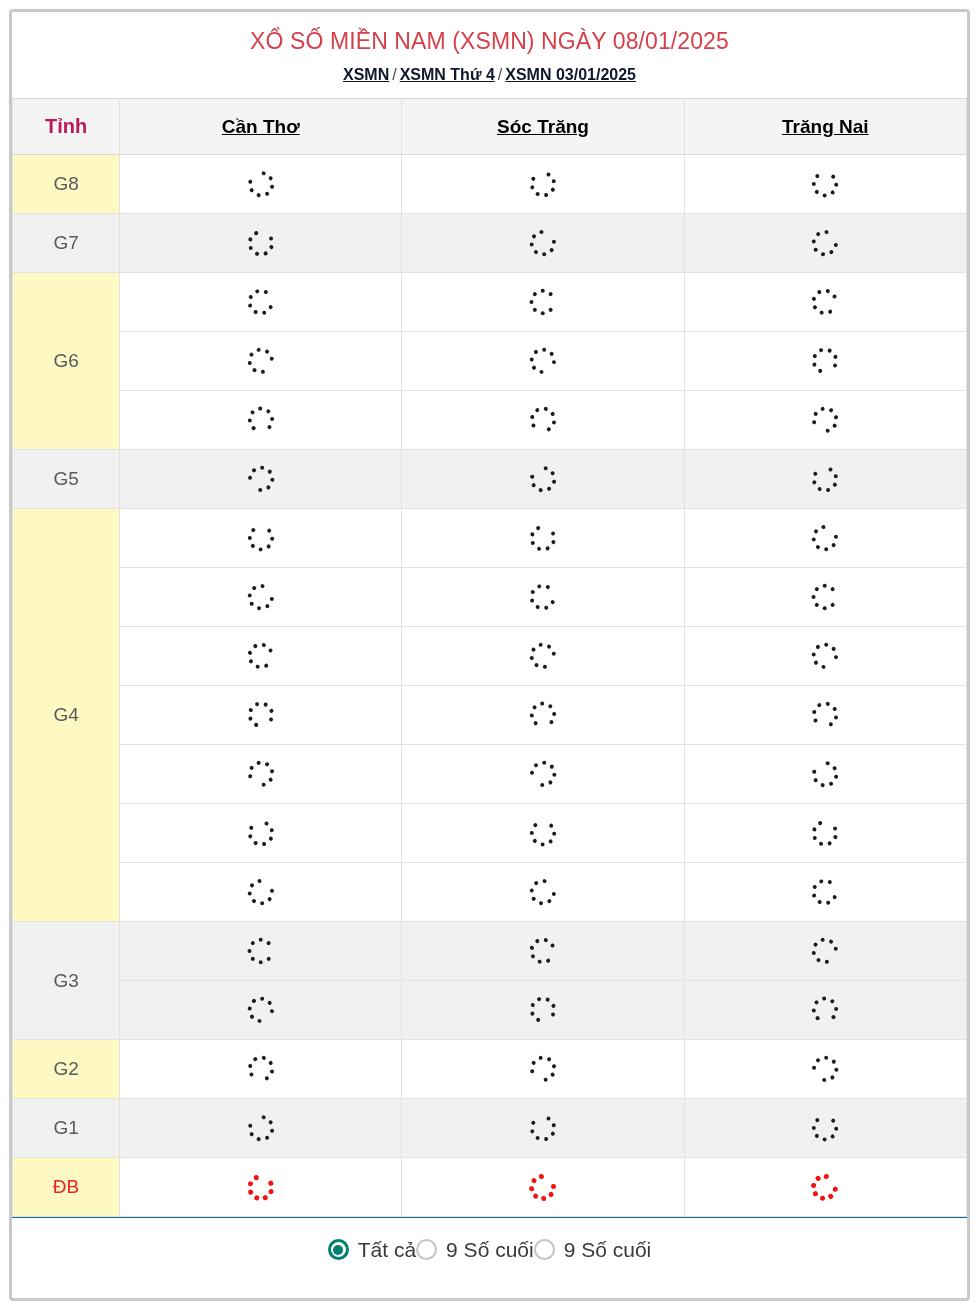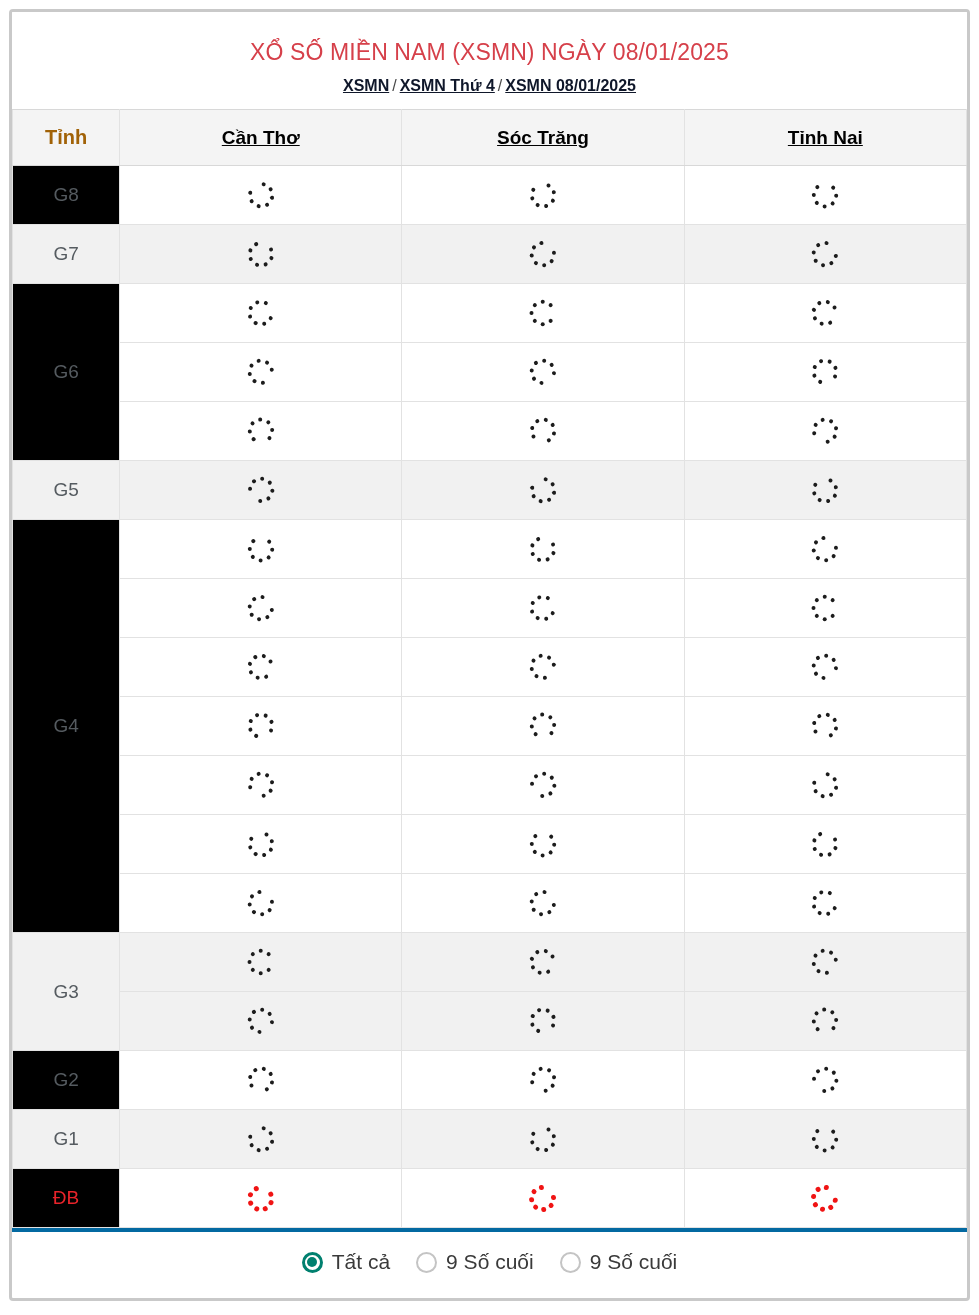--- a/index.html
+++ b/index.html
@@ -25,21 +25,21 @@
     width: 961px;
     height: 1292px;
     border: 3px solid #c9c9c9;
     border-radius: 4px;
     background: #ffffff;
     overflow: hidden;
   }
 
   
   .header {
-    padding: 25px 10px 12px 10px;
+    padding: 14px 10px 12px 10px;
     text-align: center;
     background: #ffffff;
   }
   .title {
     color: #d6404a;
     font-size: 23px;
     font-weight: 400;
     letter-spacing: .1px;
     line-height: 30px;
     margin: 0 0 8px 0;
@@ -83,37 +83,37 @@
   }
   table.result thead th {
     background: #f4f4f4;
     height: 56px;
     border-top: 1px solid #d8d8d8;
     border-bottom: 1px solid #d8d8d8;
   }
   .th-tinh {
     font-size: 20px;
     font-weight: 700;
-    color: #a16207;
+    color: #be185d;
   }
   .th-prov a {
     font-size: 19px;
     font-weight: 700;
     color: #000000;
     text-decoration: underline;
   }
 
   tr.row { height: 59px; }
   tr.shaded > td { background: #f1f1f1; }
   tr.shaded > td.lbl { background: #f1f1f1; }
 
   td.lbl {
     font-size: 19px;
     color: #555b60;
-    background: #000000;
+    background: #fef9c3;
   }
   td.lbl.db { color: #e8232a; }
   td.cell { background: transparent; }
 
   
   .spinner {
     display: inline-block;
     position: relative;
     width: 30px;
     height: 30px;
@@ -157,23 +157,22 @@
   .ph-13 { transform: rotate(240deg); }
   .ph-14 { transform: rotate(258deg); }
   .ph-15 { transform: rotate(276deg); }
 
   
   .footer {
     height: 64px;
     display: flex;
     align-items: center;
     justify-content: center;
-    gap: 26px;
-    background: #ffffff;
-    border-top: 4px solid #0369a1;
+    background: #ffffff;
+    border-top: 1px solid #0369a1;
   }
   .radio-opt {
     display: flex;
     align-items: center;
     gap: 9px;
     cursor: pointer;
   }
   .radio-mark {
     width: 21px;
     height: 21px;
@@ -205,42 +204,42 @@
 </style>
 </head>
 <body>
 
 <div id="page">
   <div class="frame">
 
     <div class="header">
       <div class="title">XỔ SỐ MIỀN NAM (XSMN) NGÀY 08/01/2025</div>
       <div class="breadcrumb">
-        <a href="#">XSMN</a><span class="sep">/</span><a href="#">XSMN Thứ 4</a><span class="sep">/</span><a href="#">XSMN 08/01/2025</a>
+        <a href="#">XSMN</a><span class="sep">/</span><a href="#">XSMN Thứ 4</a><span class="sep">/</span><a href="#">XSMN 03/01/2025</a>
       </div>
     </div>
 
     <table class="result">
       <colgroup>
         <col class="c-tinh">
           <col class="c-prov">
           <col class="c-prov">
           <col class="c-prov">
       </colgroup>
       <thead>
         <tr>
           <th class="th-tinh">Tỉnh</th>
           <th class="th-prov">
             <a href="#">Cần Thơ</a>
           </th>
           <th class="th-prov">
             <a href="#">Sóc Trăng</a>
           </th>
           <th class="th-prov">
-            <a href="#">Tỉnh Nai</a>
+            <a href="#">Trăng Nai</a>
           </th>
         </tr>
       </thead>
       <tbody id="result-body">
           <tr class="row">
             <td class="lbl" rowspan="1">G8</td>
             <td class="cell"><span class="spinner ph-0"><i></i><i></i><i></i><i></i><i></i><i></i><i></i></span></td>
             <td class="cell"><span class="spinner ph-1"><i></i><i></i><i></i><i></i><i></i><i></i><i></i></span></td>
             <td class="cell"><span class="spinner ph-2"><i></i><i></i><i></i><i></i><i></i><i></i><i></i></span></td>
           </tr>

